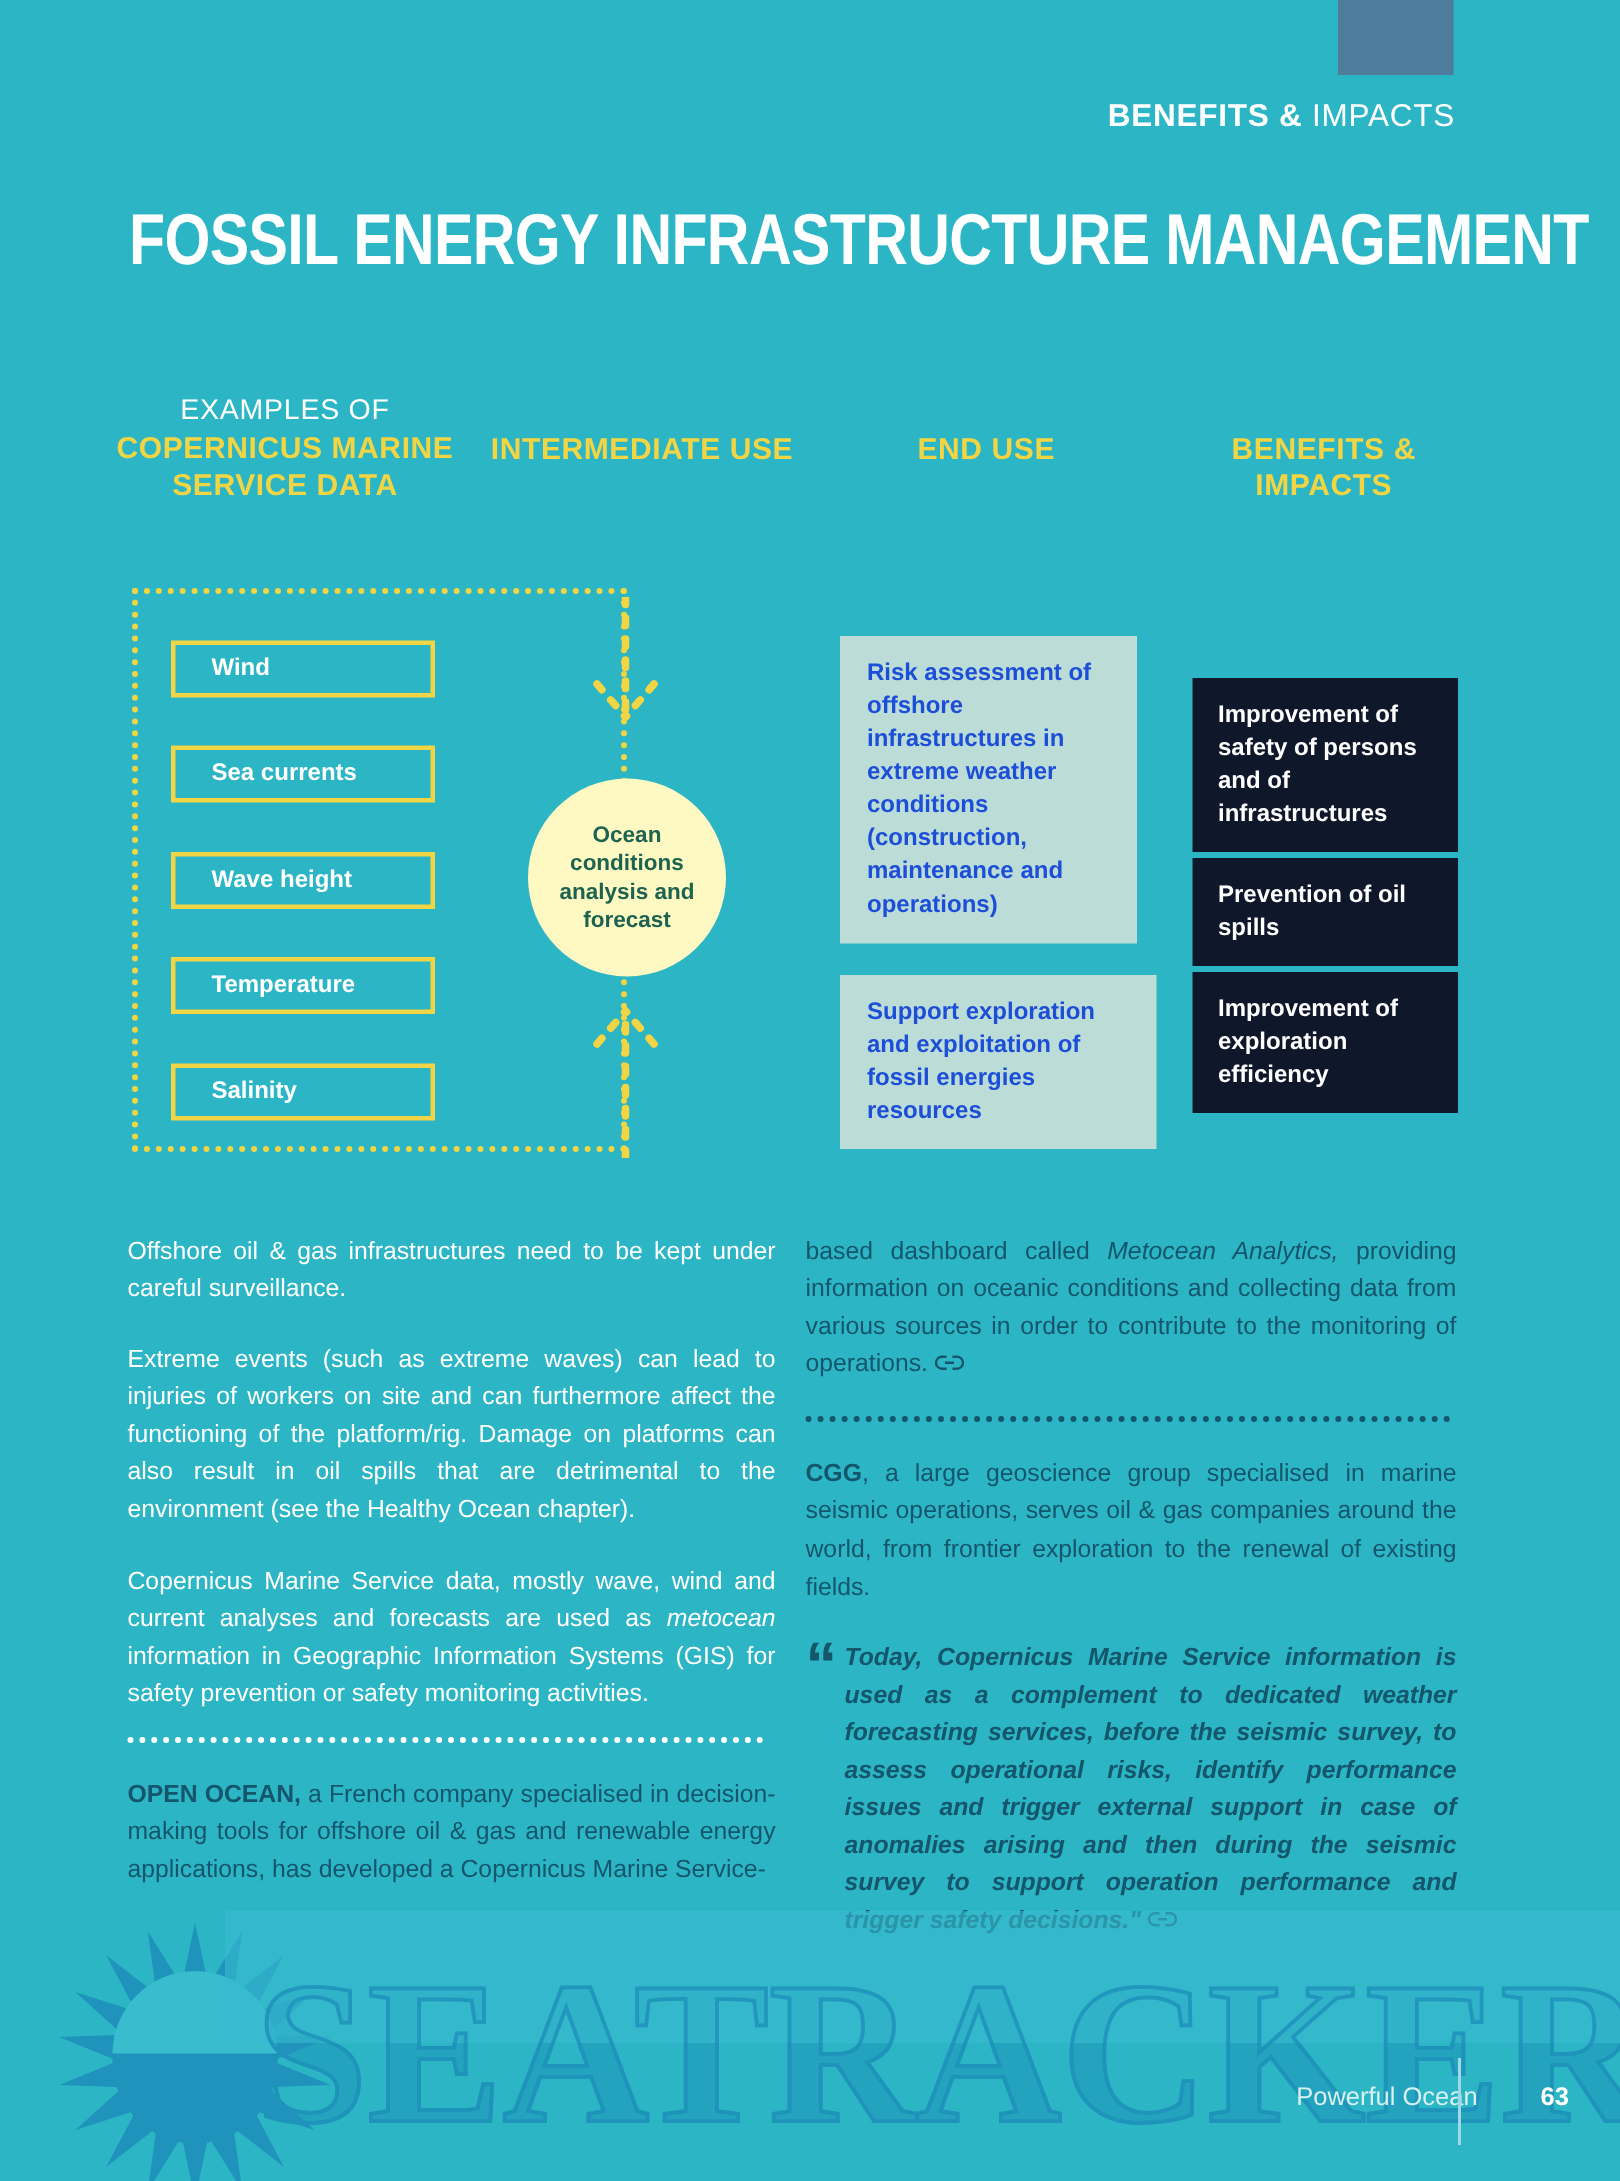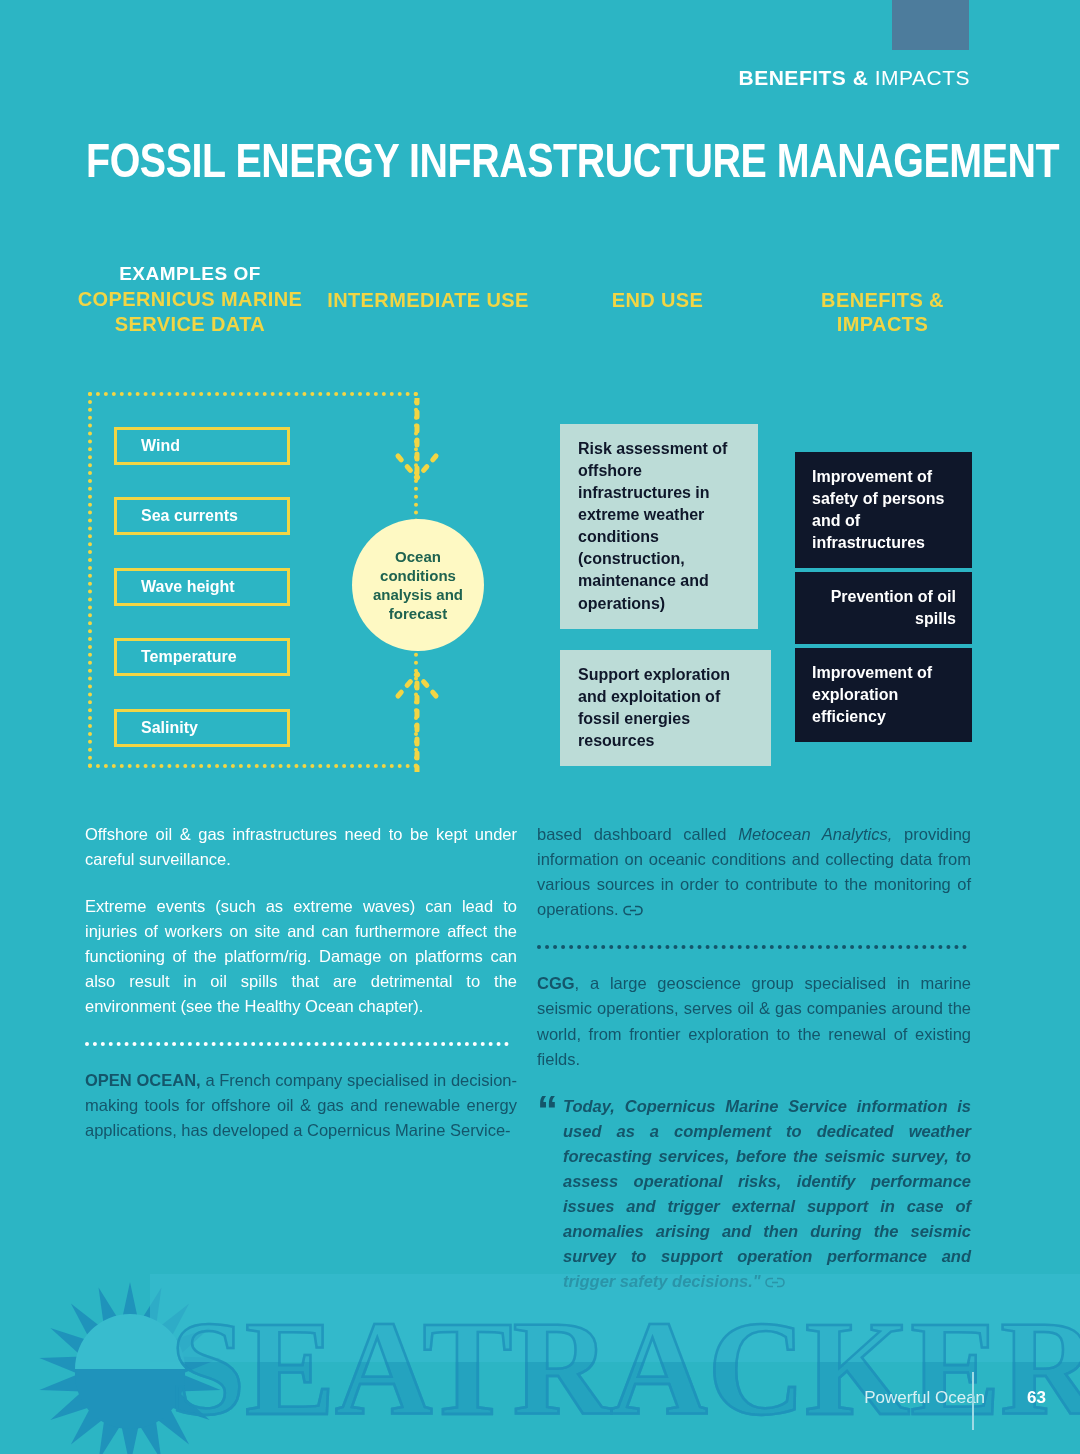--- a/index.html
+++ b/index.html
@@ -54,21 +54,21 @@
   
   .col-head {
     position: absolute;
     text-align: center;
     font-weight: 700;
     line-height: 1.22;
   }
   .col-head .sub {
     display: block;
     color: #ffffff;
-    font-weight: 700;
+    font-weight: 400;
     font-size: 19px;
     letter-spacing: 0.5px;
     margin-bottom: 2px;
   }
   .col-head .main {
     display: block;
     color: #f2d544;
     font-size: 20px;
     letter-spacing: 0.4px;
   }
@@ -132,21 +132,21 @@
 
   
   .arrow-svg { position: absolute; }
   #arrow-down { left: 386px; top: 398px; }
   #arrow-up   { left: 386px; top: 650px; }
 
   
   .enduse-box {
     position: absolute;
     background: #bcdcd7;
-    color: #0f172a;
+    color: #1d4ed8;
     font-weight: 700;
     font-size: 16px;
     line-height: 1.38;
     padding: 14px 16px 14px 18px;
     box-sizing: border-box;
   }
   #enduse-0 { left: 560px; top: 424px; width: 198px; }
   #enduse-1 { left: 560px; top: 650px; width: 211px; }
 
   
@@ -154,21 +154,21 @@
     position: absolute;
     background: #0f172a;
     color: #ffffff;
     font-weight: 700;
     font-size: 16px;
     line-height: 1.38;
     padding: 14px 16px 14px 17px;
     box-sizing: border-box;
   }
   #benefit-0 { left: 795px; top: 452px; width: 177px; }
-  #benefit-1 { left: 795px; top: 572px; width: 177px; text-align: right; }
+  #benefit-1 { left: 795px; top: 572px; width: 177px; }
   #benefit-2 { left: 795px; top: 648px; width: 177px; }
 
   
   .col-left  { position: absolute; left: 85px;  top: 822px; width: 432px; }
   .col-right { position: absolute; left: 537px; top: 822px; width: 434px; }
 
   .para {
     color: #ffffff;
     font-size: 16.5px;
     line-height: 1.52;
@@ -313,20 +313,21 @@
 <div class="enduse-box" id="enduse-0">Risk assessment of offshore infrastructures in extreme weather conditions (construction, maintenance and operations)</div>
 <div class="enduse-box" id="enduse-1">Support exploration and exploitation of fossil energies resources</div>
 
 <div class="benefit-box" id="benefit-0">Improvement of safety of persons and of infrastructures</div>
 <div class="benefit-box" id="benefit-1">Prevention of oil spills</div>
 <div class="benefit-box" id="benefit-2">Improvement of exploration efficiency</div>
 
 <div class="col-left">
   <p class="para">Offshore oil &amp; gas infrastructures need to be kept under careful surveillance.</p>
   <p class="para">Extreme events (such as extreme waves) can lead to injuries of workers on site and can furthermore affect the functioning of the platform/rig. Damage on platforms can also result in oil spills that are detrimental to the environment (see the Healthy Ocean chapter).</p>
+  <p class="para last"><span>Copernicus Marine Service data, mostly wave, wind and current analyses and forecasts are used as </span><em>metocean</em><span> information in Geographic Information Systems (GIS) for safety prevention or safety monitoring activities.</span></p>
 
   <div class="dotted-sep"></div>
 
   <p class="para-dark"><b>OPEN OCEAN,</b><span> a French company specialised in decision-making tools for offshore oil &amp; gas and renewable energy applications, has developed a Copernicus Marine Service-</span></p>
 </div>
 
 <div class="col-right">
   <p class="para-dark"><span>based dashboard called </span><em>Metocean Analytics,</em><span> providing information on oceanic conditions and collecting data from various sources in order to contribute to the monitoring of operations.</span><span class="link-icon"><svg width="20" height="11" viewBox="0 0 20 11">
           <path d="M8 1.5 H5 a4 4 0 0 0 0 8 H8" fill="none" stroke="#14566b" stroke-width="1.6"></path>
           <path d="M12 1.5 H15 a4 4 0 0 1 0 8 H12" fill="none" stroke="#14566b" stroke-width="1.6"></path>

